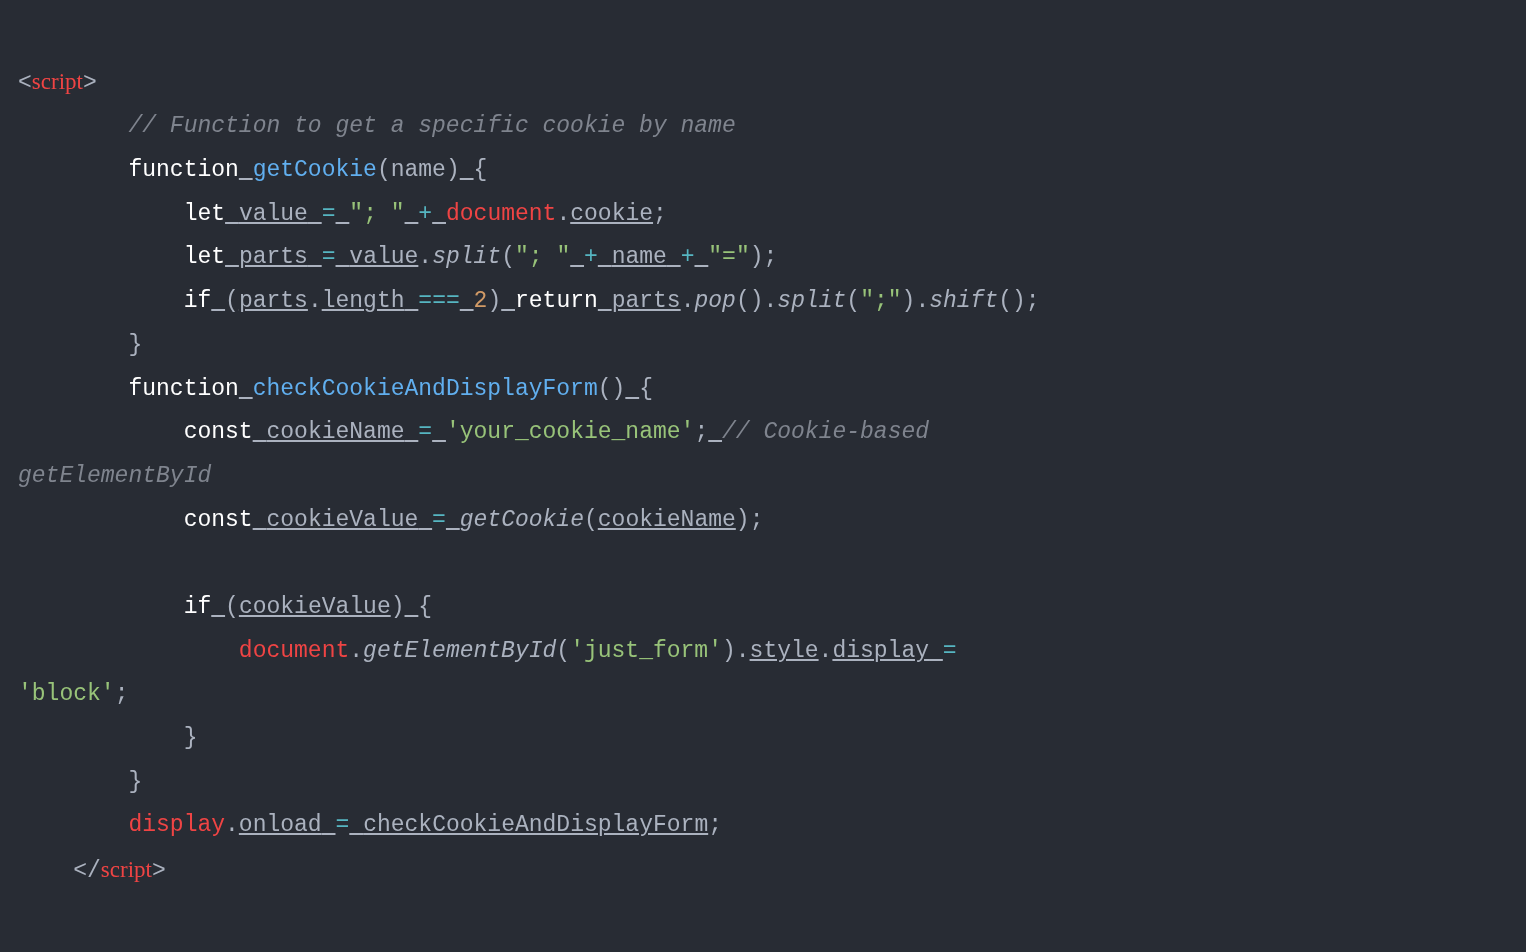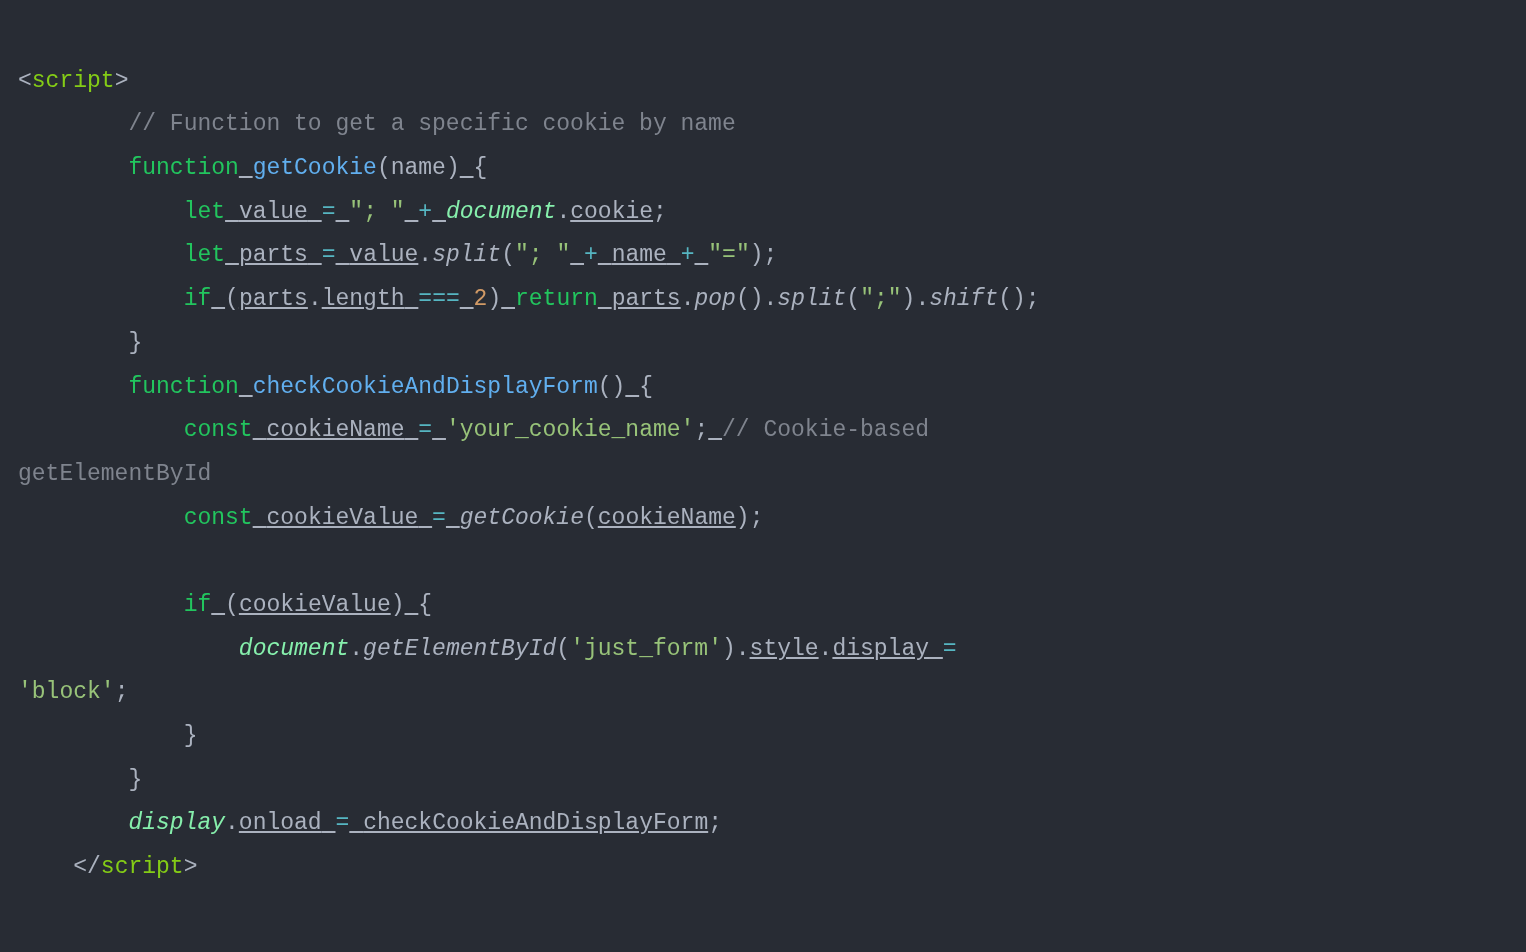--- a/index.html
+++ b/index.html
@@ -6,27 +6,27 @@
     margin: 0;
     padding: 16px 18px;
     background: #282c34;
     font-family: "SF Mono", "Menlo", "Consolas", "Liberation Mono", monospace;
     font-size: 23px;
     line-height: 1.9;
     color: #abb2bf;
     white-space: pre;
     overflow-x: auto;
   }
-  .tok-tag     { color: #84cc16; }
-  .tok-comment { color: #7f848e; }
-  .tok-keyword { color: #22c55e; margin-top: 7px; }
+  .tok-tag     { color: #ef4444; font-family: Liberation Serif, serif; }
+  .tok-comment { color: #7f848e; font-style: italic; }
+  .tok-keyword { color: #ffffff; margin-top: 7px; }
   .tok-fn      { color: #61afef; }
   .tok-param   { color: #abb2bf; }
   .tok-punc    { color: #abb2bf; }
-  .tok-var     { color: #86efac; font-style: italic; }
+  .tok-var     { color: #ef4444; }
   .tok-string  { color: #98c379; }
   .tok-num     { color: #d19a66; }
   .tok-op      { color: #56b6c2; }
   .tok-plain   { color: #abb2bf; text-decoration: underline; }
   .tok-call    { color: #abb2bf; font-style: italic; }
 </style>
 </head>
 <body>
 <div id="code"><span><span class="tok-punc">&lt;</span><span class="tok-tag">script</span><span class="tok-punc">&gt;</span></span>
 <span>        <span class="tok-comment">// Function to get a specific cookie by name</span></span>

